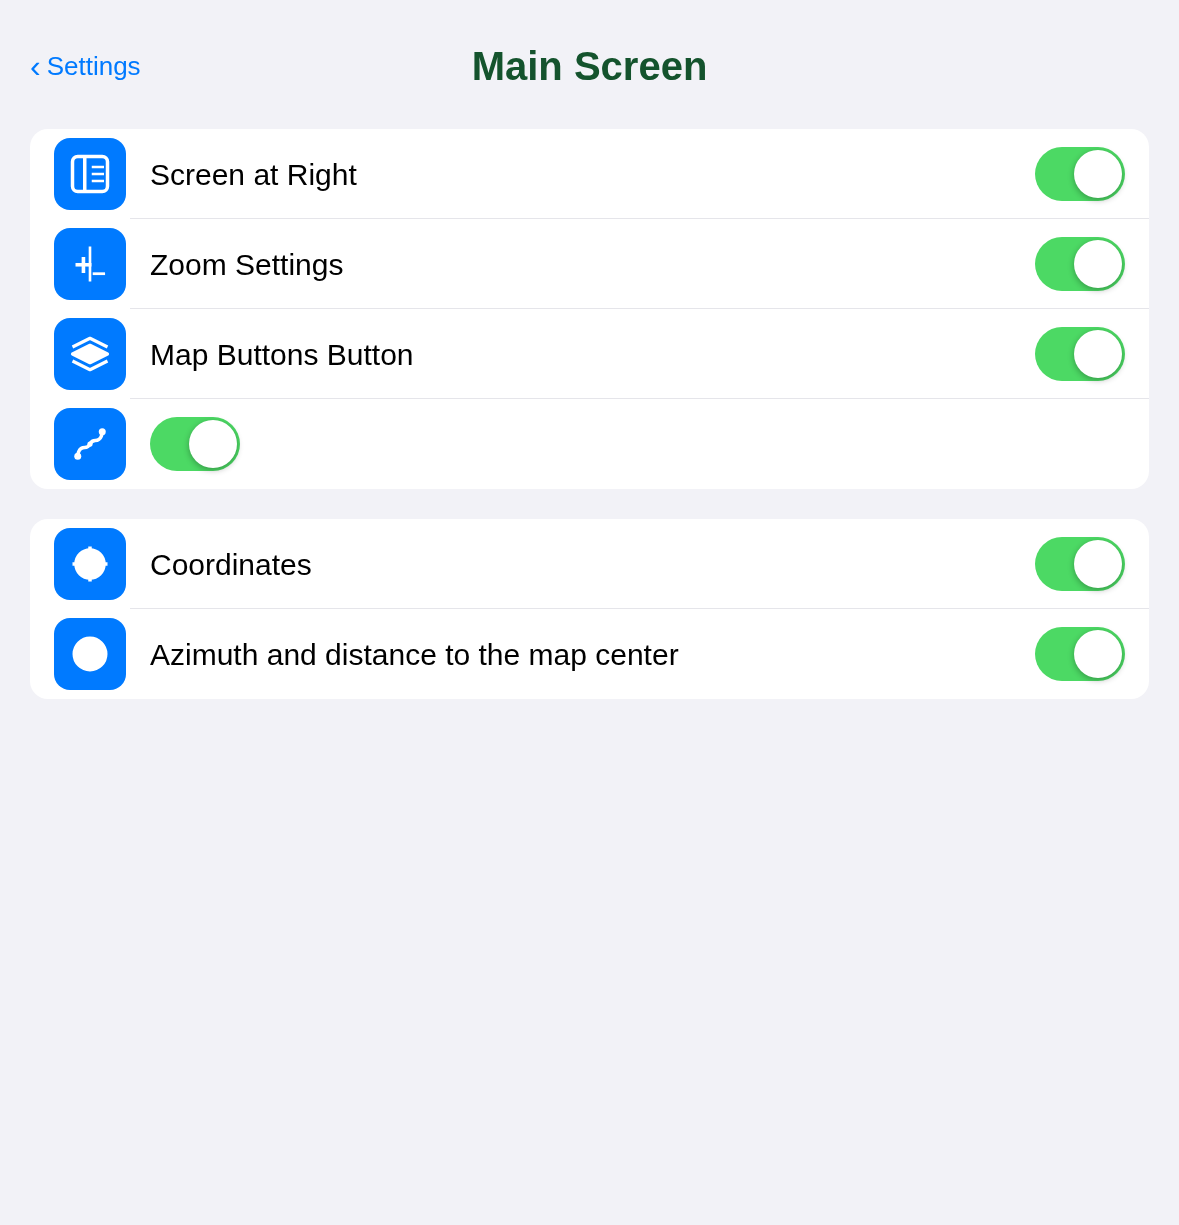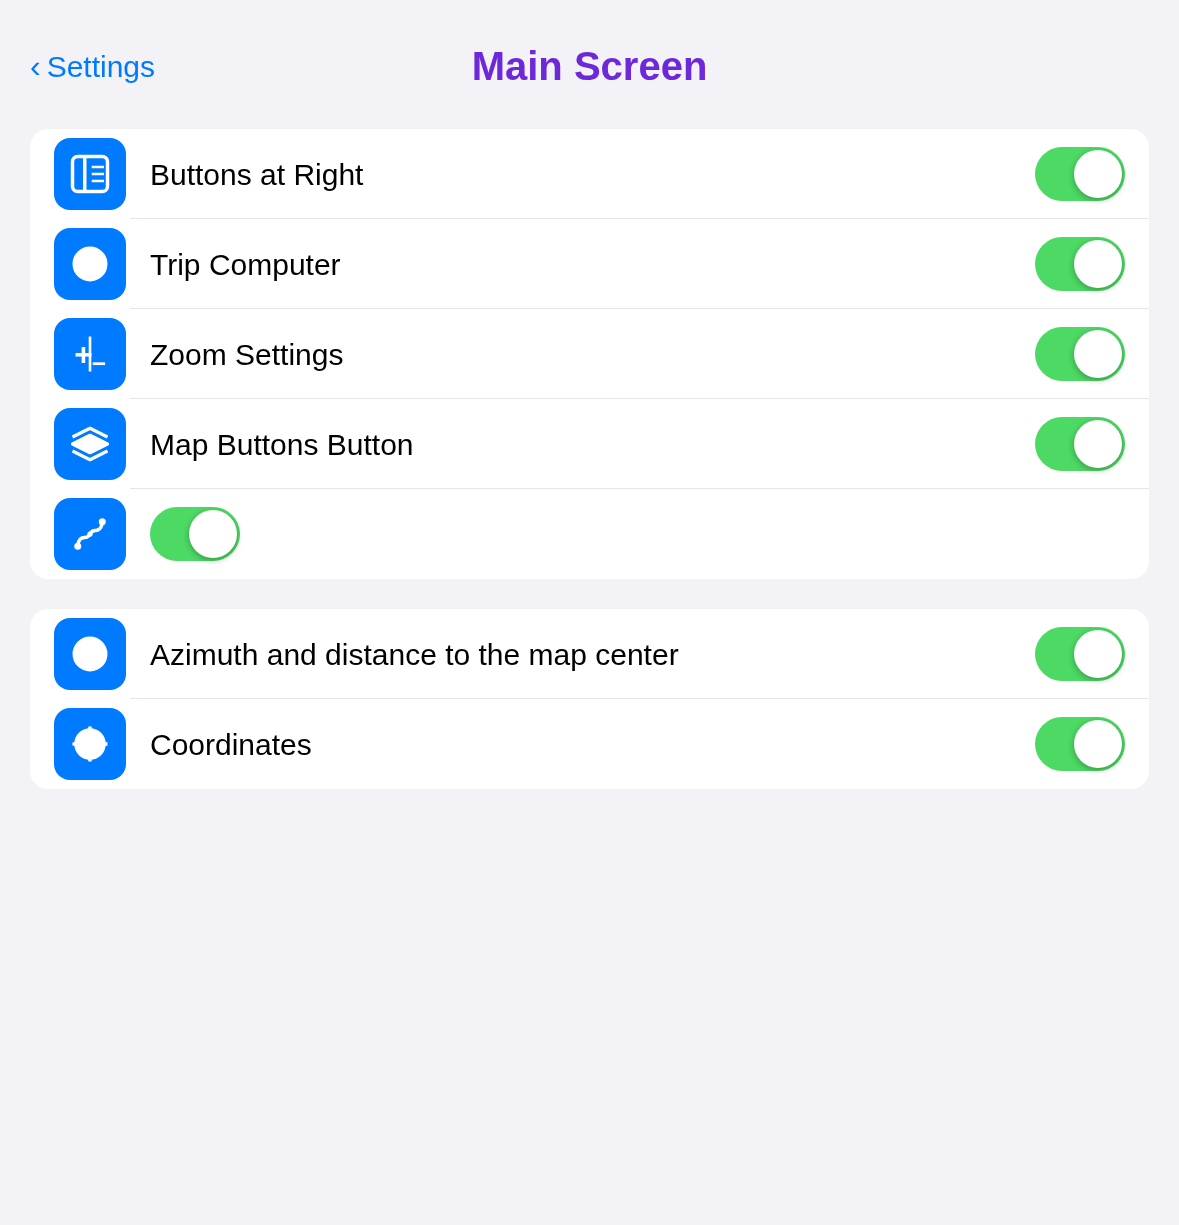--- a/index.html
+++ b/index.html
@@ -35,27 +35,27 @@
       text-decoration: none;
     }
 
     .back-chevron {
       font-size: 32px;
       font-weight: 300;
       margin-right: 2px;
     }
 
     .back-label {
-      font-size: 30px;
+      font-size: 26px;
     }
 
     .page-title {
       font-size: 40px;
       font-weight: 700;
-      color: #6d28d9;
+      color: #14532d;
     }
 
     .content {
       padding: 20px 30px;
       display: flex;
       flex-direction: column;
       gap: 30px;
     }
 
     .settings-group {
@@ -162,38 +162,21 @@
       <div class="settings-row">
         <div class="icon-wrapper">
           <svg viewBox="0 0 24 24" fill="white" xmlns="http://www.w3.org/2000/svg">
       <rect x="2" y="2" width="20" height="20" rx="3" ry="3" fill="none" stroke="white" stroke-width="2"></rect>
       <line x1="9" y1="2" x2="9" y2="22" stroke="white" stroke-width="2"></line>
       <line x1="13" y1="8" x2="20" y2="8" stroke="white" stroke-width="1.5"></line>
       <line x1="13" y1="12" x2="20" y2="12" stroke="white" stroke-width="1.5"></line>
       <line x1="13" y1="16" x2="20" y2="16" stroke="white" stroke-width="1.5"></line>
     </svg>
         </div>
-        <span class="row-label">Buttons at Right</span>
-        <label class="toggle"><input type="checkbox" checked="" style=""><div class="toggle-track">
-            <div class="toggle-thumb"></div>
-          </div></label>
-      </div>
-      <div class="settings-row">
-        <div class="icon-wrapper">
-          <svg viewBox="0 0 24 24" fill="none" xmlns="http://www.w3.org/2000/svg">
-      <circle cx="12" cy="12" r="9" stroke="white" stroke-width="2"></circle>
-      <path d="M12 12 L7 7" stroke="white" stroke-width="2" stroke-linecap="round"></path>
-      <circle cx="12" cy="12" r="1.5" fill="white"></circle>
-      <path d="M6 12 A6 6 0 0 1 18 12" stroke="white" stroke-width="1.5" fill="none"></path>
-      <line x1="12" y1="4" x2="12" y2="6" stroke="white" stroke-width="1.5"></line>
-      <line x1="20" y1="12" x2="18" y2="12" stroke="white" stroke-width="1.5"></line>
-      <line x1="4" y1="12" x2="6" y2="12" stroke="white" stroke-width="1.5"></line>
-    </svg>
-        </div>
-        <span class="row-label">Trip Computer</span>
+        <span class="row-label">Screen at Right</span>
         <label class="toggle"><input type="checkbox" checked="" style=""><div class="toggle-track">
             <div class="toggle-thumb"></div>
           </div></label>
       </div>
       <div class="settings-row">
         <div class="icon-wrapper">
           <svg viewBox="0 0 24 24" fill="white" xmlns="http://www.w3.org/2000/svg">
       <text x="3" y="18" font-size="18" font-weight="bold" fill="white" font-family="sans-serif">+</text>
       <text x="13" y="22" font-size="14" font-weight="bold" fill="white" font-family="sans-serif">−</text>
       <line x1="12" y1="2" x2="12" y2="22" stroke="white" stroke-width="1.5"></line>
@@ -225,43 +208,43 @@
       <circle cx="19" cy="5" r="2" fill="white"></circle>
       <circle cx="12" cy="12" r="1.5" fill="white"></circle>
     </svg>
         </div>
         <label class="toggle"><input type="checkbox" checked="" style=""><div class="toggle-track">
             <div class="toggle-thumb"></div>
           </div></label>
       </div>
     </div>
     <div class="settings-group">
-      <div class="settings-row">
-        <div class="icon-wrapper">
-          <svg viewBox="0 0 24 24" fill="none" xmlns="http://www.w3.org/2000/svg">
-      <circle cx="12" cy="12" r="9" stroke="white" stroke-width="2"></circle>
-      <polygon points="12,5 14,12 12,11 10,12" fill="white"></polygon>
-      <polygon points="12,19 10,12 12,13 14,12" fill="rgba(255,255,255,0.5)"></polygon>
-    </svg>
-        </div>
-        <span class="row-label">Azimuth and distance to the map center</span>
-        <label class="toggle"><input type="checkbox" checked="" style=""><div class="toggle-track">
-            <div class="toggle-thumb"></div>
-          </div></label>
-      </div>
       <div class="settings-row">
         <div class="icon-wrapper">
           <svg viewBox="0 0 24 24" fill="none" xmlns="http://www.w3.org/2000/svg">
       <circle cx="12" cy="12" r="8" stroke="white" stroke-width="2"></circle>
       <circle cx="12" cy="12" r="3" stroke="white" stroke-width="1.5"></circle>
       <line x1="12" y1="2" x2="12" y2="6" stroke="white" stroke-width="2"></line>
       <line x1="12" y1="18" x2="12" y2="22" stroke="white" stroke-width="2"></line>
       <line x1="2" y1="12" x2="6" y2="12" stroke="white" stroke-width="2"></line>
       <line x1="18" y1="12" x2="22" y2="12" stroke="white" stroke-width="2"></line>
     </svg>
         </div>
         <span class="row-label">Coordinates</span>
         <label class="toggle"><input type="checkbox" checked="" style=""><div class="toggle-track">
             <div class="toggle-thumb"></div>
           </div></label>
       </div>
+      <div class="settings-row">
+        <div class="icon-wrapper">
+          <svg viewBox="0 0 24 24" fill="none" xmlns="http://www.w3.org/2000/svg">
+      <circle cx="12" cy="12" r="9" stroke="white" stroke-width="2"></circle>
+      <polygon points="12,5 14,12 12,11 10,12" fill="white"></polygon>
+      <polygon points="12,19 10,12 12,13 14,12" fill="rgba(255,255,255,0.5)"></polygon>
+    </svg>
+        </div>
+        <span class="row-label">Azimuth and distance to the map center</span>
+        <label class="toggle"><input type="checkbox" checked="" style=""><div class="toggle-track">
+            <div class="toggle-thumb"></div>
+          </div></label>
+      </div>
     </div>
   </div>
 
 </body></html>

